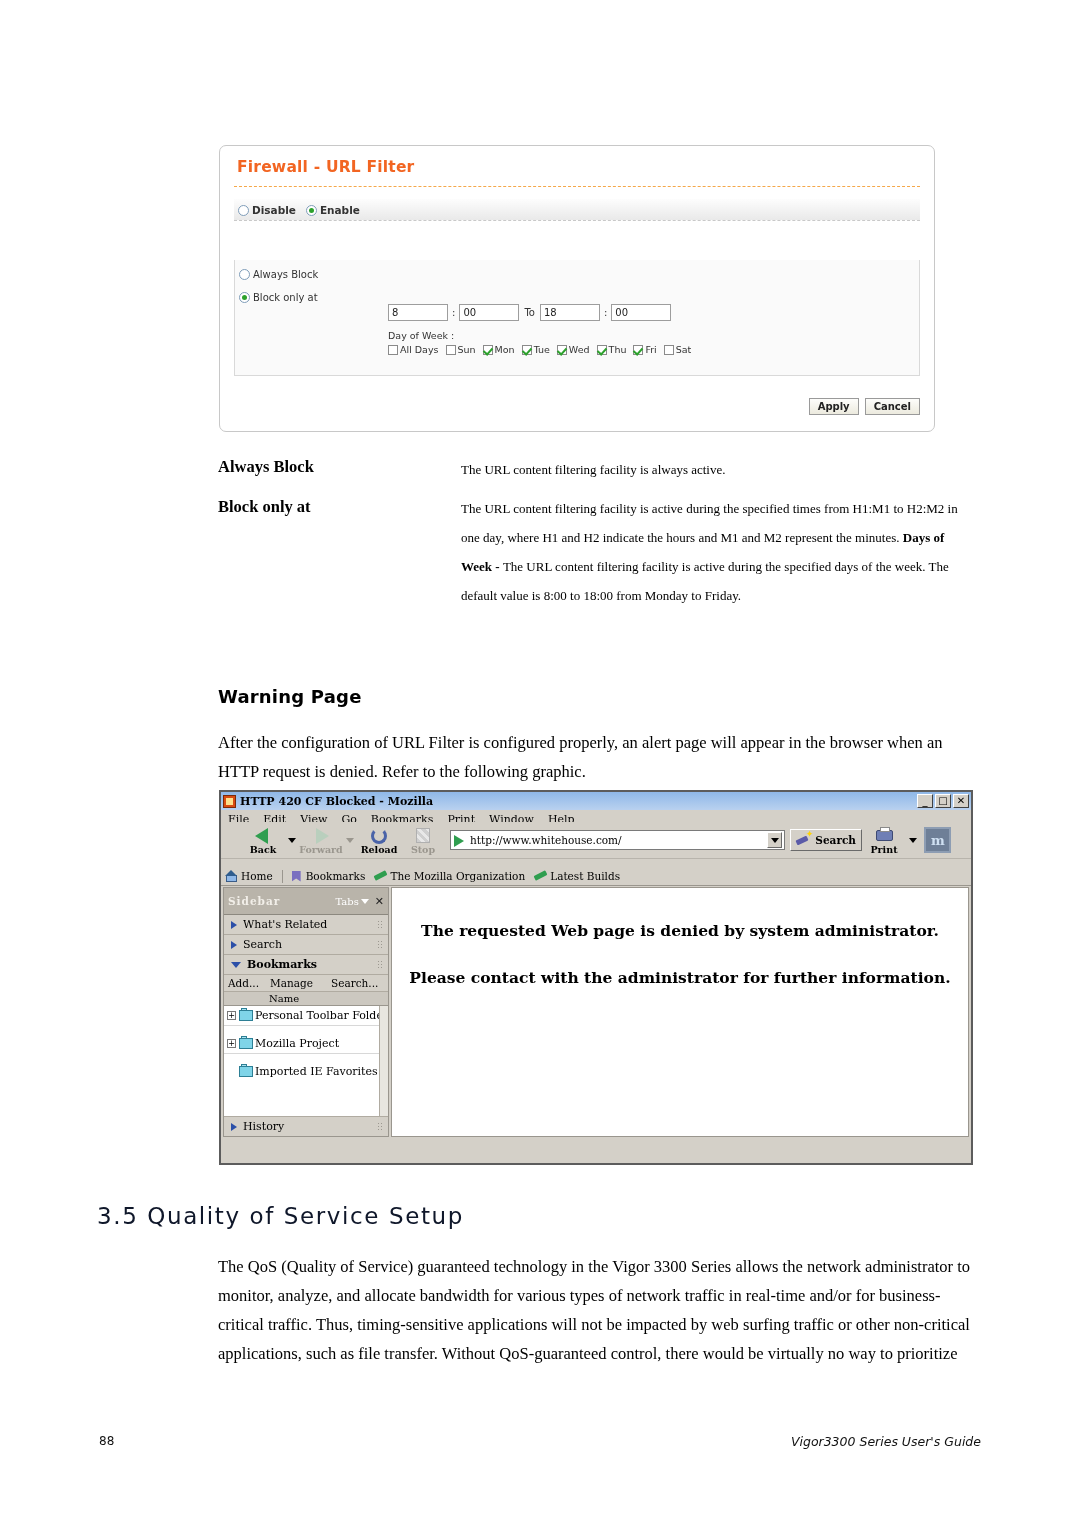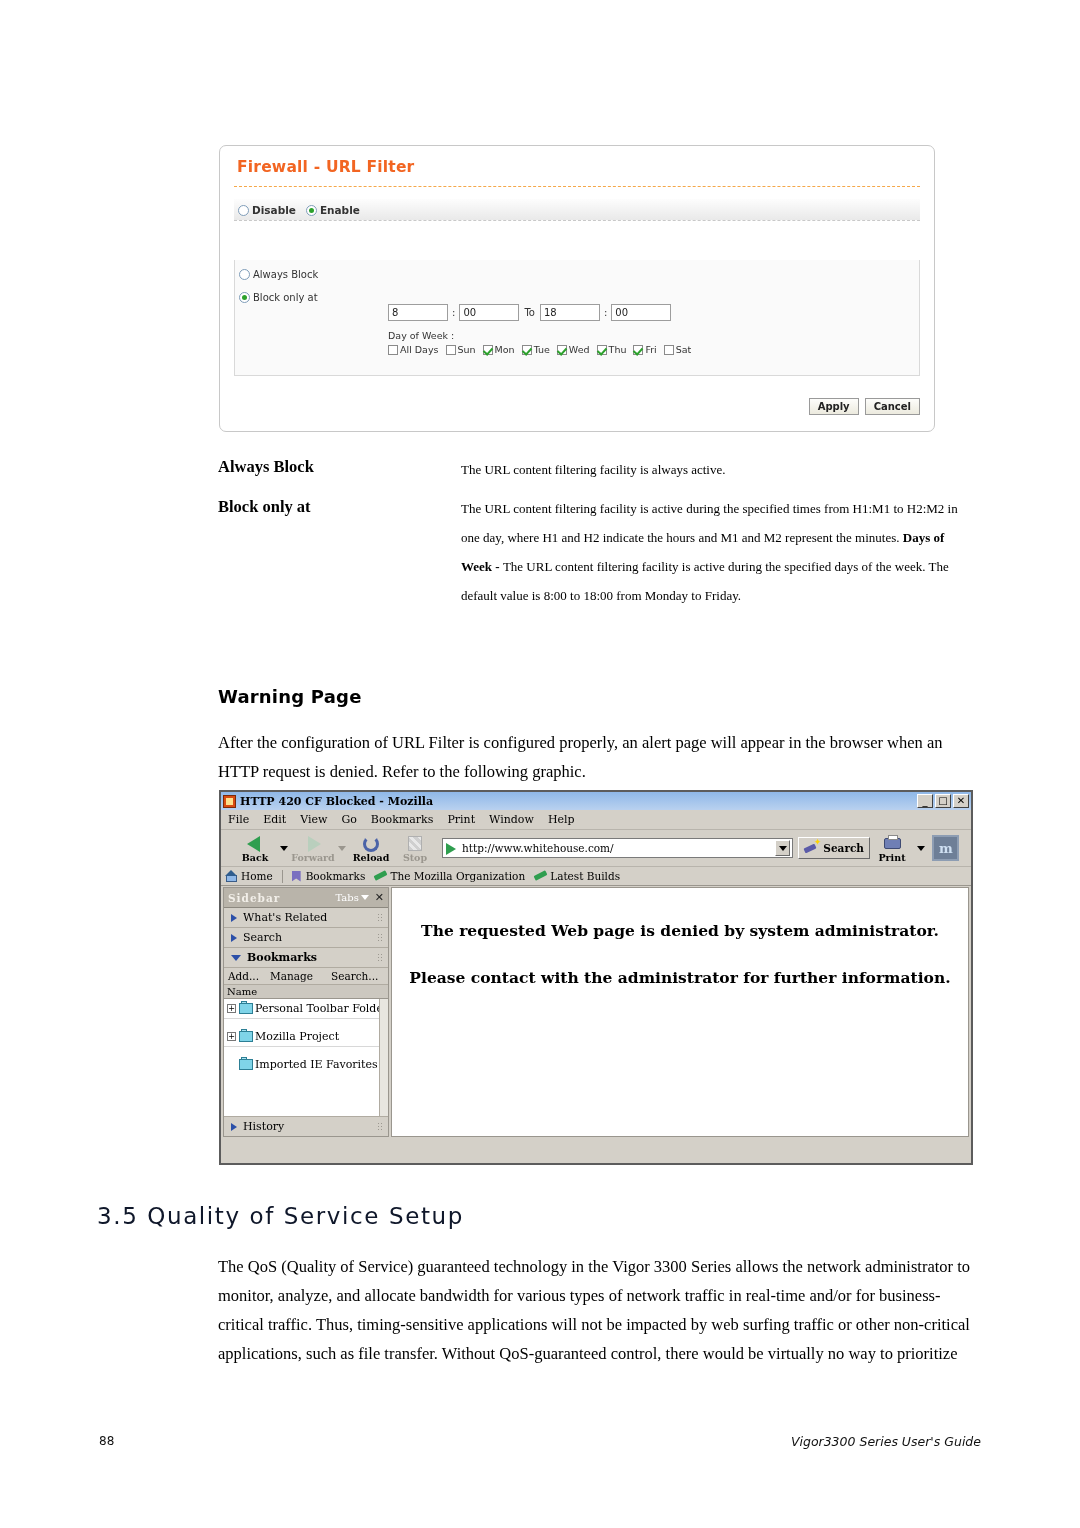--- a/index.html
+++ b/index.html
@@ -231,23 +231,23 @@
     background:#d4d0c8; display:flex; align-items:center;
     padding-left:7px; box-sizing:border-box;
     border-bottom:1px solid #b8b4ac;
   }
   .mitem {
     font-family:"DejaVu Serif", serif; font-size:11px; color:#000;
     margin-right:14px; white-space:nowrap;
   }
 
   #moz-toolbar {
-    position:absolute; left:0; top:38px; right:0; height:37px;
+    position:absolute; left:0; top:30px; right:0; height:37px;
     background:#d4d0c8; display:flex; align-items:center;
-    padding:0 12px; box-sizing:border-box;
+    padding:0 20px; box-sizing:border-box;
     border-bottom:1px solid #b8b4ac;
   }
   .tbtn { display:flex; flex-direction:column; align-items:center; width:44px; flex:none;}
   .tbtn .glyph { width:22px; height:20px; position:relative; }
   .tbtn .cap {
     font-family:"DejaVu Serif", serif; font-size:9.5px; font-weight:bold; color:#000;
     margin-top:-2px;
   }
   .tbtn.dim .cap { color:#9a968e; }
   .arrow-dn {
@@ -353,21 +353,21 @@
     background:#2f9e4f; transform:rotate(-28deg); border-radius:1px;
   }
   .bksep { width:1px;height:13px;background:#9a968e; margin:0 7px 0 0;}
 
   
   #moz-sidebar {
     position:absolute; left:2px; top:95px; width:166px; height:250px;
     background:#d4d0c8; border:1px solid #9a968e; box-sizing:border-box;
   }
   #sb-head {
-    height:20px; background:#b9b4aa; display:flex; align-items:center;
+    height:27px; background:#b9b4aa; display:flex; align-items:center;
     padding:0 4px; box-sizing:border-box; border-bottom:1px solid #8c887f;
   }
   #sb-head-title{
     font-family:"DejaVu Serif",serif; font-size:10.5px; font-weight:bold;
     color:#f2efe9; letter-spacing:1px;
   }
   #sb-tabs {
     margin-left:auto; display:flex;align-items:center;
     font-family:"DejaVu Serif",serif; font-size:10px; color:#fff;
   }
@@ -396,21 +396,21 @@
   #bm-toolbar{
     height:17px; background:#d4d0c8; display:flex; align-items:center;
     padding-left:4px; box-sizing:border-box; border-bottom:1px solid #b0aba1;
   }
   .bm-btn{ font-family:"DejaVu Serif",serif; font-size:10.5px; color:#000; margin-right:11px;}
   .bm-vsep{ width:1px;height:12px;background:#9a968e; margin-right:7px;}
   #bm-colhead{
     height:14px; background:#ccc8c0; border-bottom:1px solid #9a968e;
     display:flex;align-items:center; padding-left:3px; box-sizing:border-box;
   }
-  #bm-colhead span{font-family:"DejaVu Serif",serif;font-size:10px;}
+  #bm-colhead span{font-family:"DejaVu Serif",serif;font-size:10px;margin-left:42px;}
   #bm-tree{ background:#fff; height:121px; position:relative; overflow:hidden;}
   .bm-row{ display:flex;align-items:center; height:19px; padding-left:3px;}
   .bm-exp{
     width:9px;height:9px;border:1px solid #777;background:#fff;
     font-family:"DejaVu Sans",sans-serif; font-size:8px; line-height:7px;
     text-align:center; color:#000; margin-right:3px; flex:none; box-sizing:border-box;
   }
   .bm-exp.blank{ border:none; background:transparent;}
   .folder-ico{
     width:14px;height:11px;background:#7fd4e8;border:1px solid #2d7f95;

